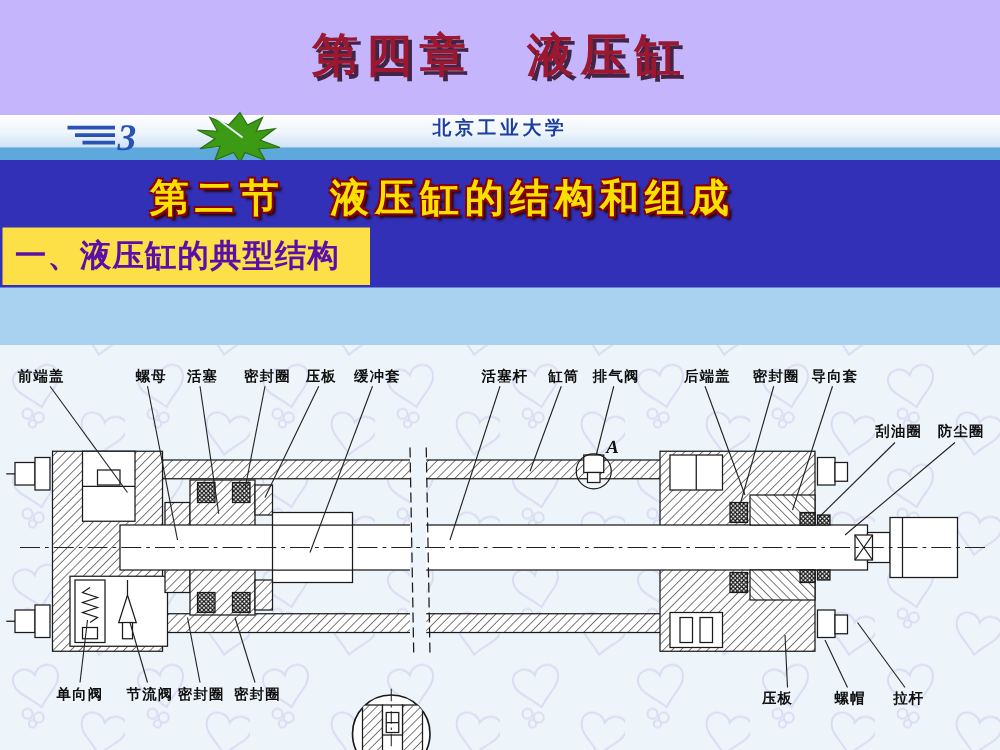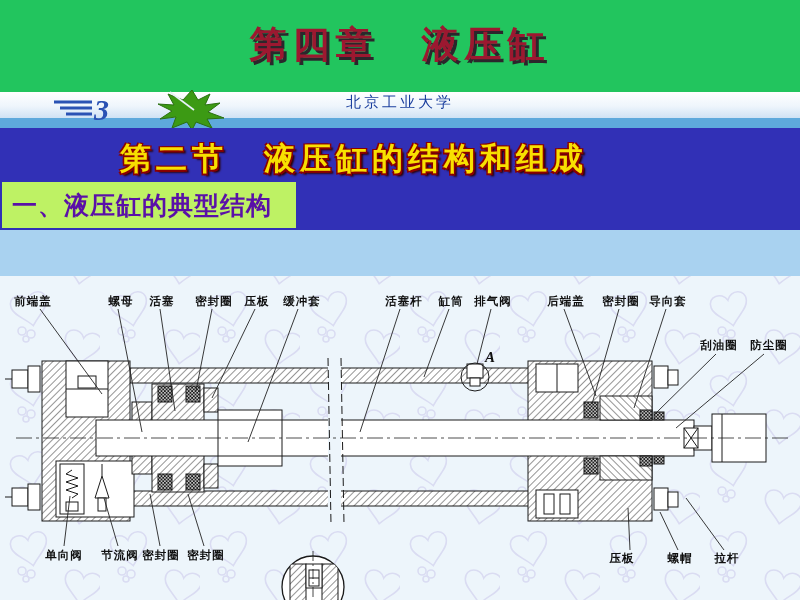--- a/index.html
+++ b/index.html
@@ -1,41 +1,41 @@
 <!DOCTYPE html>
 <html><head>
 <meta charset="utf-8">
 <style>
   html,body{margin:0;padding:0;background:#666;}
   .stage{position:relative;width:800px;height:600px;overflow:hidden;
          font-family:"Liberation Sans",sans-serif;background:#a9d2f0;}
   
-  .header{position:absolute;left:0;top:0;width:800px;height:92px;background:#22c55e;}
+  .header{position:absolute;left:0;top:0;width:800px;height:92px;background:#c4b5fd;}
   .slide-title{margin:0;padding-top:20px;text-align:center;font-size:37px;font-weight:bold;
                letter-spacing:6px;color:#9c1830;
                text-shadow:3px 3px 0 rgba(45,10,35,.85);}
   
   .banner{position:absolute;left:0;top:92px;width:800px;height:36px;}
   .banner-top{position:absolute;left:0;top:0;width:800px;height:26px;
               background:linear-gradient(180deg,#ffffff 0%,#eef5fc 55%,#cfe2f4 100%);}
   .banner-strip{position:absolute;left:0;top:26px;width:800px;height:10px;background:#5ea9dc;}
   .banner-logo{position:absolute;left:52px;top:0px;}
   .banner-leaf{position:absolute;left:150px;top:-4px;}
   .university{position:absolute;left:0;top:1px;width:800px;text-align:center;
-              font-size:15px;font-weight:normal;letter-spacing:3px;color:#1b3f9e;}
+              font-size:15px;font-weight:bold;letter-spacing:3px;color:#1b3f9e;}
   .college{position:absolute;left:0;top:17px;width:800px;text-align:center;
            font-size:15px;font-weight:bold;letter-spacing:2px;color:#bcd8f2;
            -webkit-text-stroke:0.9px #1a3a8a;}
   
   .section-bar{position:absolute;left:0;top:128px;width:800px;height:102px;background:#3130b6;}
   .section-title{margin:0;padding:10px 92px 0 0;text-align:center;font-size:31px;font-weight:bold;
                  letter-spacing:5px;color:#f8e000;
                  text-shadow:-1.5px -1.5px 0 #8a0000,1.5px -1.5px 0 #8a0000,
                              -1.5px 1.5px 0 #8a0000,1.5px 1.5px 0 #8a0000,3px 3px 2px #2a0000;}
-  .subtitle-box{position:absolute;left:2px;top:54px;width:294px;height:46px;background:#bef264;}
+  .subtitle-box{position:absolute;left:2px;top:54px;width:294px;height:46px;background:#fde047;}
   .subtitle-text{margin:0;line-height:46px;padding-left:10px;font-size:25px;font-weight:bold;
                  letter-spacing:1px;color:#5a10a8;}
   
   .diagram{position:absolute;left:0;top:230px;width:800px;height:370px;background:#edf5fb;margin-top:46px;}
   .dlabel{font:bold 11.5px "Liberation Sans",sans-serif;fill:#101010;letter-spacing:1px;}
   .amark{font:italic bold 15px "Liberation Serif",serif;fill:#101010;}
   .acap{font:italic bold 16px "Liberation Serif",serif;fill:#101010;letter-spacing:1px;}
 </style>
 </head>
 <body>

